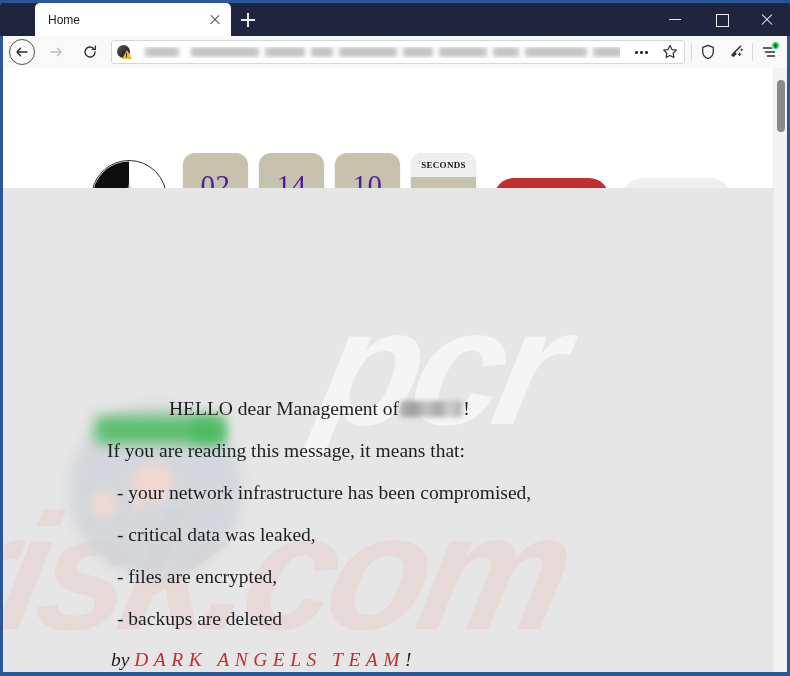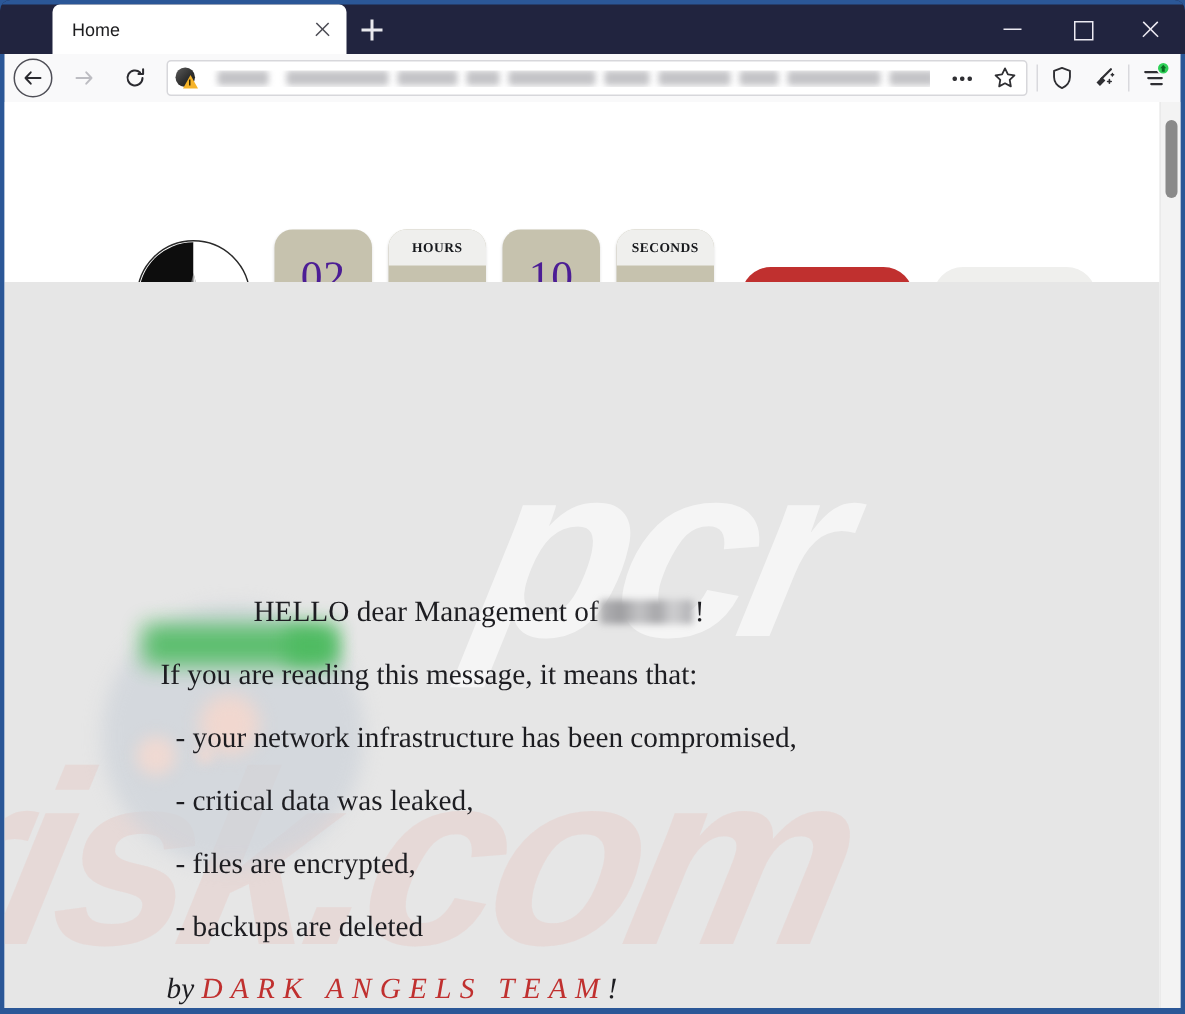--- a/index.html
+++ b/index.html
@@ -616,20 +616,21 @@
         <text x="52" y="59.5" font-family="Liberation Serif, serif" font-size="8.2" font-weight="bold" fill="#131313" text-anchor="middle" letter-spacing="0.6">ANGELS</text>
       </svg>
     </div>
 
     <div class="countdown">
       <div class="cd-card">
         <div class="cd-num">02</div>
         <div class="cd-lab">DAYS</div>
       </div>
       <div class="cd-card">
+        <div class="cd-num">14</div>
         <div class="cd-lab">HOURS</div>
       </div>
       <div class="cd-card">
         <div class="cd-num">10</div>
         <div class="cd-lab">MINUTES</div>
       </div>
       <div class="cd-card">
         <div class="cd-lab">SECONDS</div>
       </div>
     </div>

